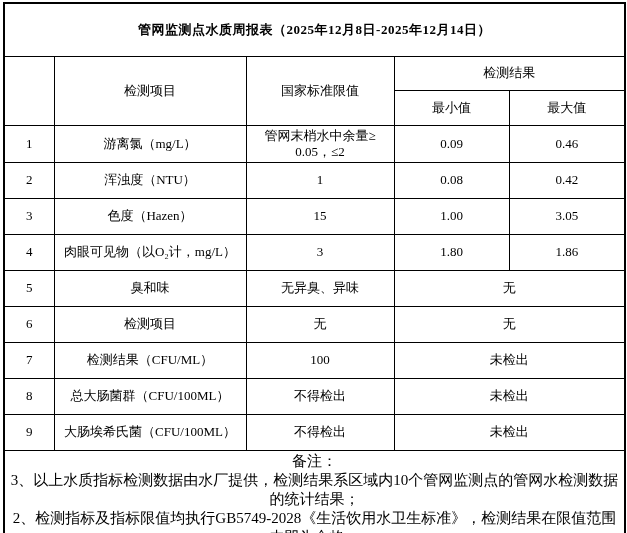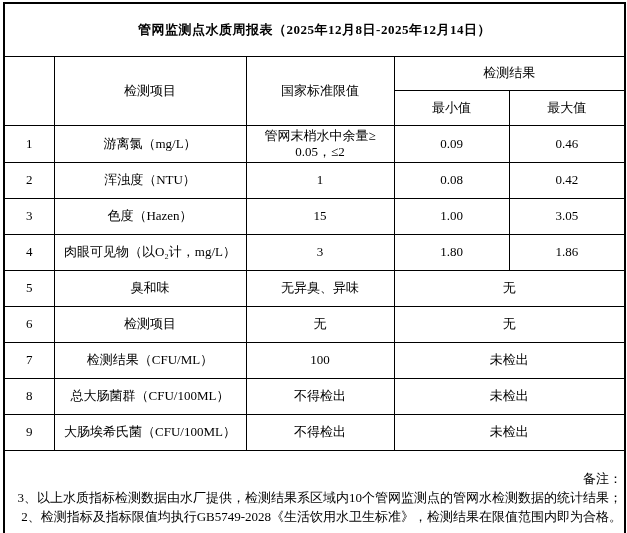--- a/index.html
+++ b/index.html
@@ -43,23 +43,22 @@
   tr.data-row td { height: 33px; }
   tr.data-row-tall td { height: 34px; }
   td.standard-cell { white-space: pre-line; }
   td.notes-cell {
     height: 91px;
     text-align: left;
     vertical-align: top;
     padding: 4px 6px 4px 5px;
   }
   .note-line {
-    font-size: 13px;
+    font-size: 15px;
     line-height: 19px;
-    text-align: right;
   }
 </style>
 </head>
 <body>
 
 <div class="report-wrap">
   <table class="report">
     <colgroup>
       <col style="width:50px">
       <col style="width:192px">

